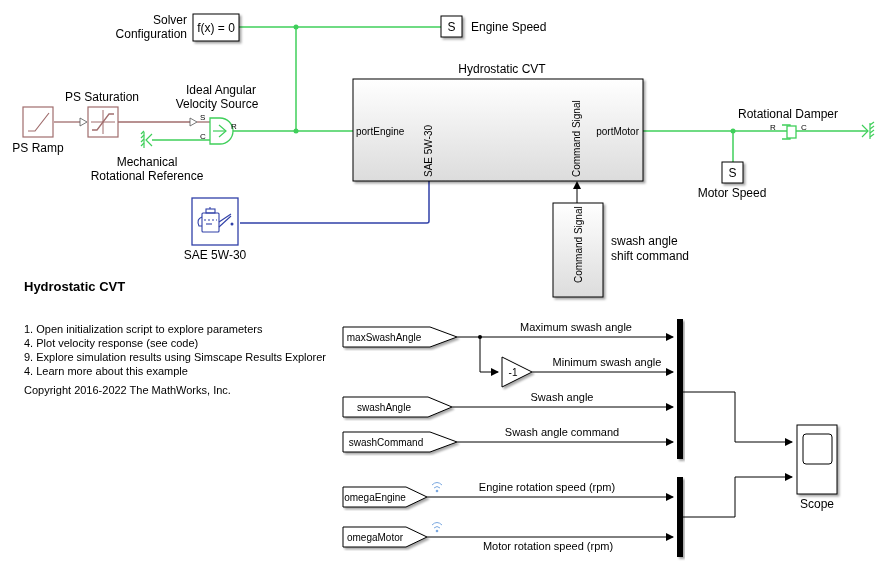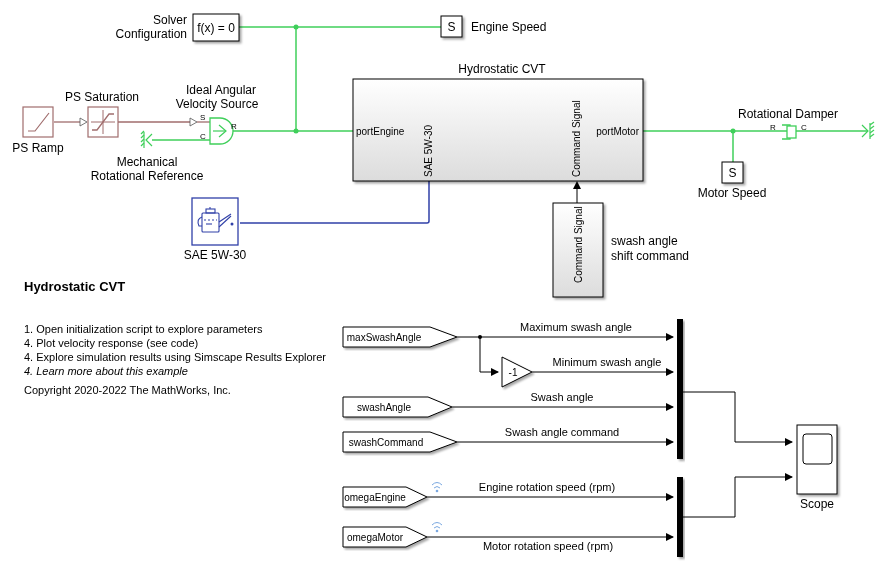--- a/index.html
+++ b/index.html
@@ -227,15 +227,15 @@
   <g>
     <rect x="797" y="425" width="40" height="69" fill="#fff" stroke="#000" filter="url(#shadow)"></rect>
     <rect x="803" y="434" width="29" height="30" rx="3" fill="#fff" stroke="#000" stroke-width="1"></rect>
   </g>
   <text x="817" y="508" text-anchor="middle" class="lbl">Scope</text>
 </svg>
 
 <div class="ann title" style="left:24px;top:279px;">Hydrostatic CVT</div>
 <div class="ann" style="left:24px;top:321px;">1. Open initialization script to explore parameters</div>
 <div class="ann" style="left:24px;top:335px;">4. Plot velocity response (see code)</div>
-<div class="ann" style="left:24px;top:349px;">4. Explore simulation results using Simscape Results Explorer</div>
-<div class="ann" style="left:24px;top:363px;font-style:italic;">4. Learn more about this example</div>
-<div class="ann" style="left:24px;top:382px;">Copyright 2020-2022 The MathWorks, Inc.</div>
+<div class="ann" style="left:24px;top:349px;">9. Explore simulation results using Simscape Results Explorer</div>
+<div class="ann" style="left:24px;top:363px;">4. Learn more about this example</div>
+<div class="ann" style="left:24px;top:382px;">Copyright 2016-2022 The MathWorks, Inc.</div>
 
 </body></html>

